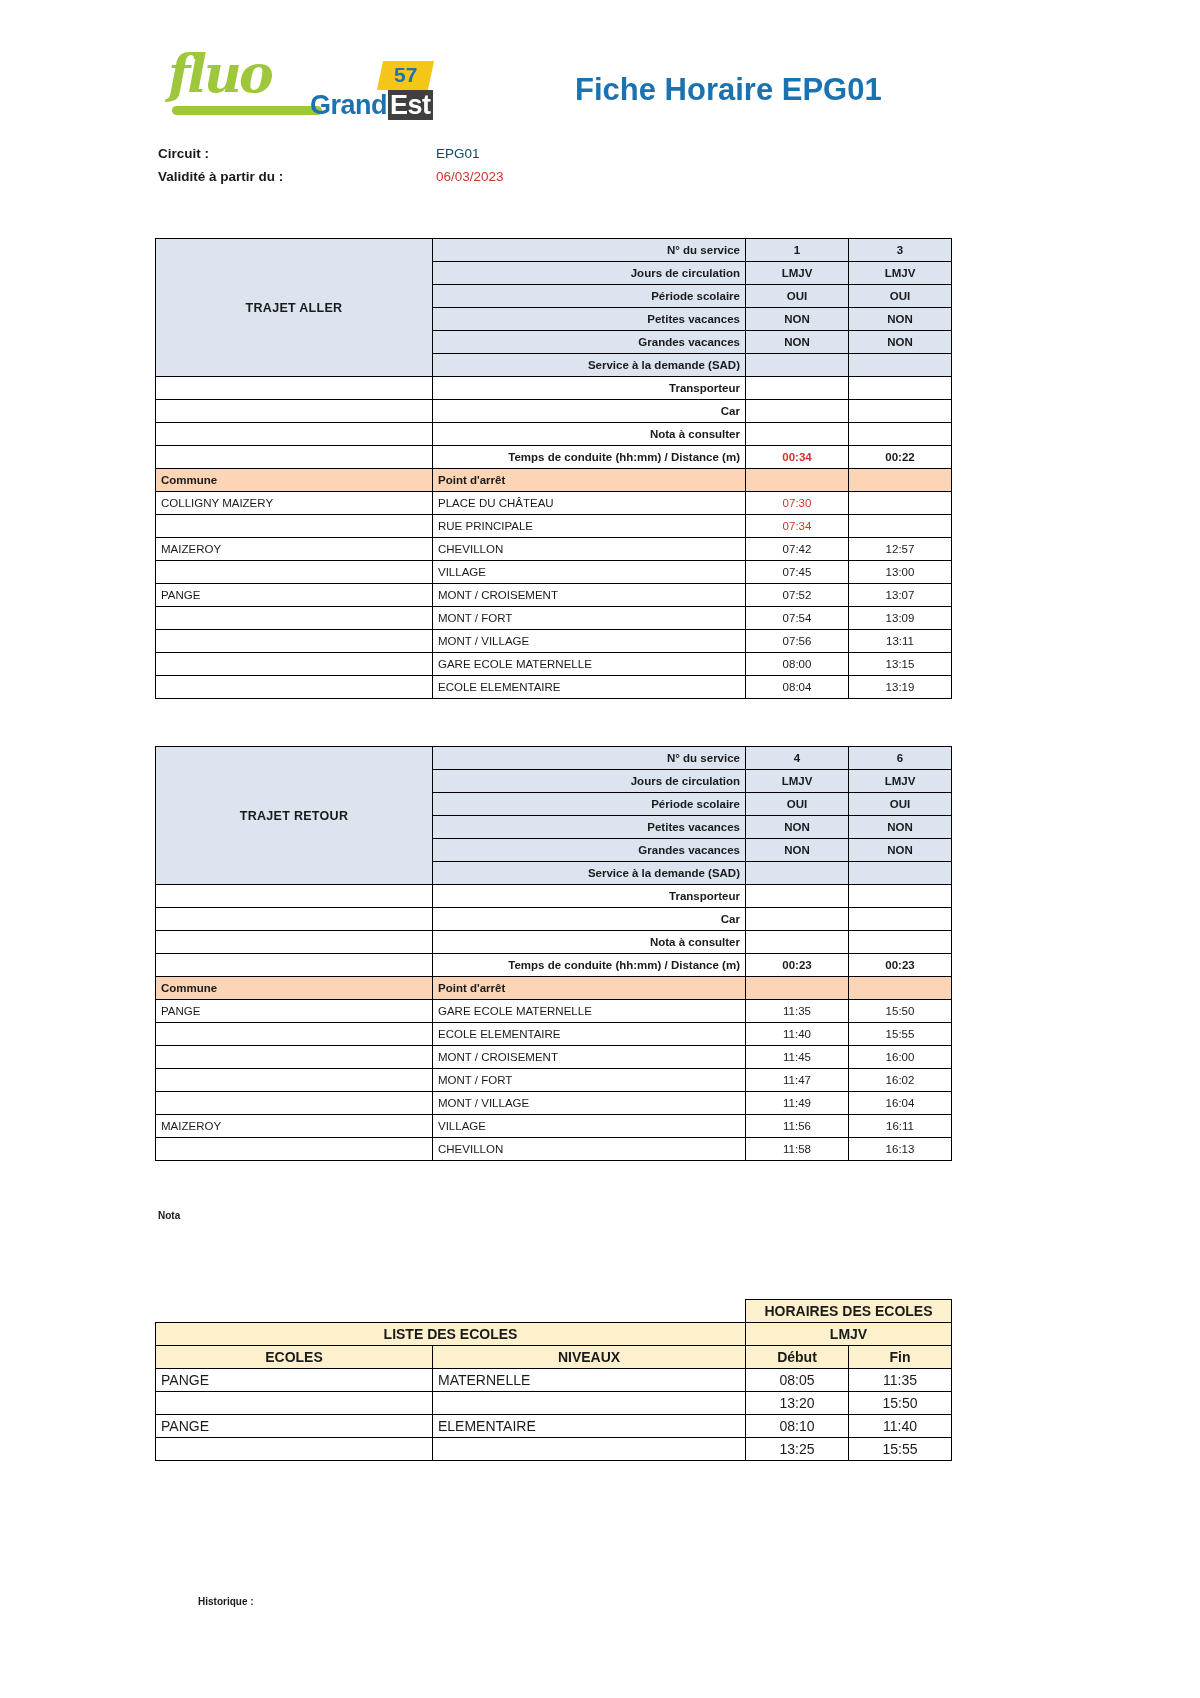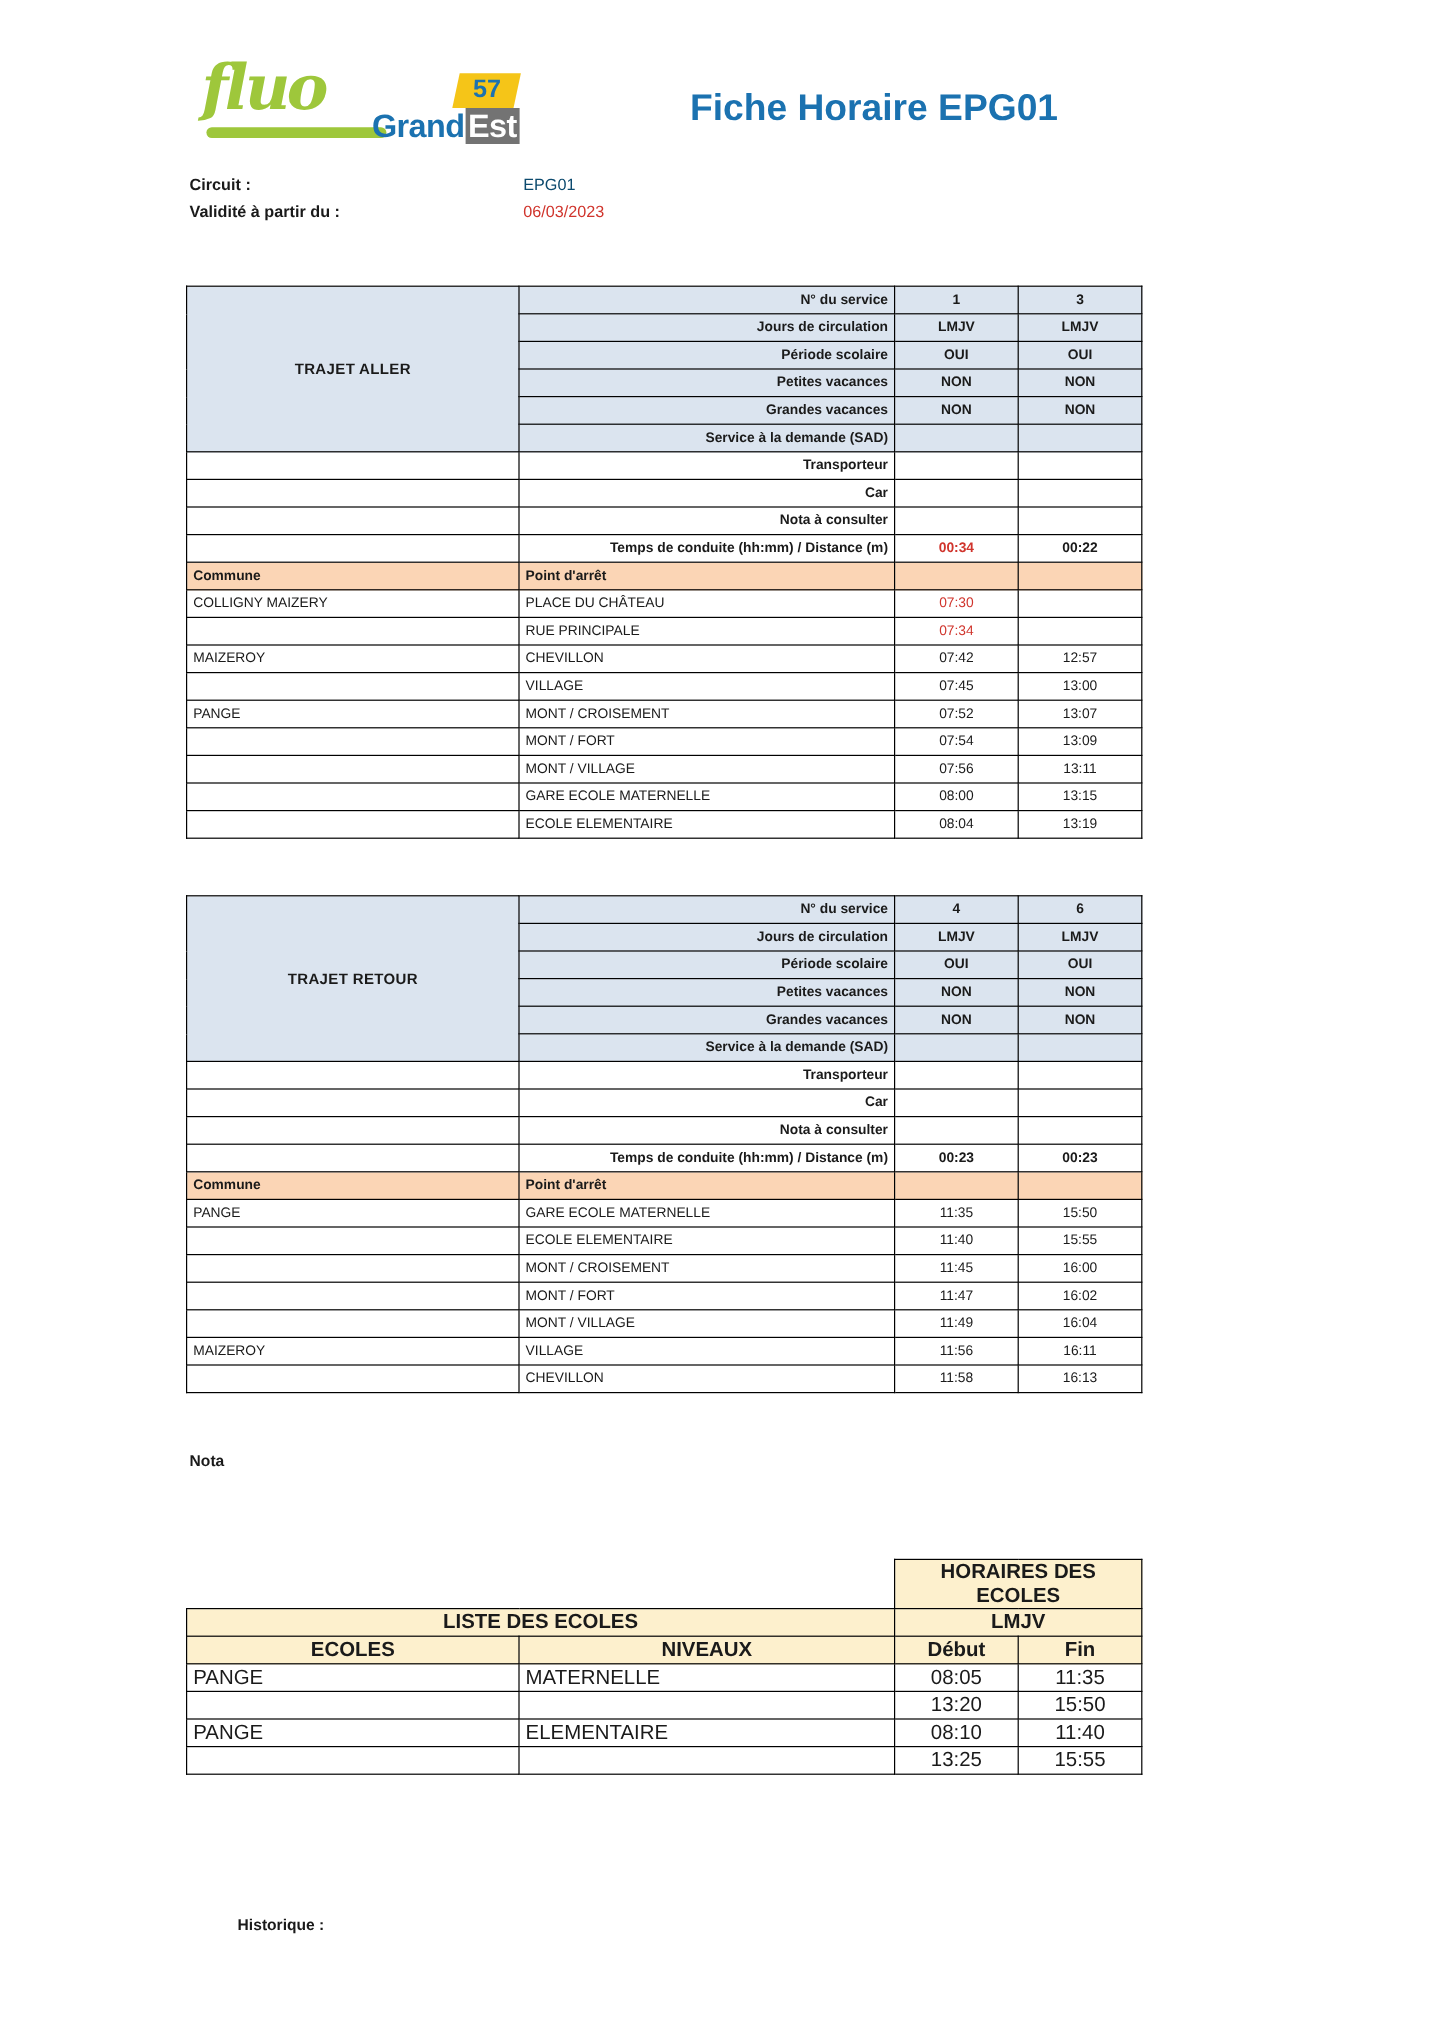--- a/index.html
+++ b/index.html
@@ -52,21 +52,21 @@
   .logo-ge {
     position: absolute;
     left: 142px;
     top: 52px;
     font-size: 27px;
     font-weight: 700;
     color: #1b72b0;
     letter-spacing: -0.5px;
   }
   .logo-ge .est-box {
-    background: #737373;
+    background: #404040;
     color: #ffffff;
     padding: 0 2px;
     margin-left: 1px;
   }
   .logo-57 {
     position: absolute;
     left: 212px;
     top: 23px;
     background: #f5c518;
     color: #1b72b0;
@@ -129,31 +129,31 @@
     font-weight: 700;
     font-size: 12.5px;
     letter-spacing: 0.3px;
   }
   .nb { border-left: none !important; margin-top: 12px; }
 
   
   .nota {
     position: absolute;
     left: 158px;
-    font-size: 13px;
+    font-size: 10px;
     font-weight: 700;
   }
 
   
   .schools {
     position: absolute;
     left: 155px;
     width: 797px;
     border-collapse: collapse;
-    font-size: 17px;
+    font-size: 14px;
   }
   table.schools td {
     border: 1px solid #000;
     padding: 0 5px;
     height: 23px;
     vertical-align: middle;
     box-sizing: border-box;
   }
   .cream { background: #fdf0cd; }
   .s-school { width: 277px; }

